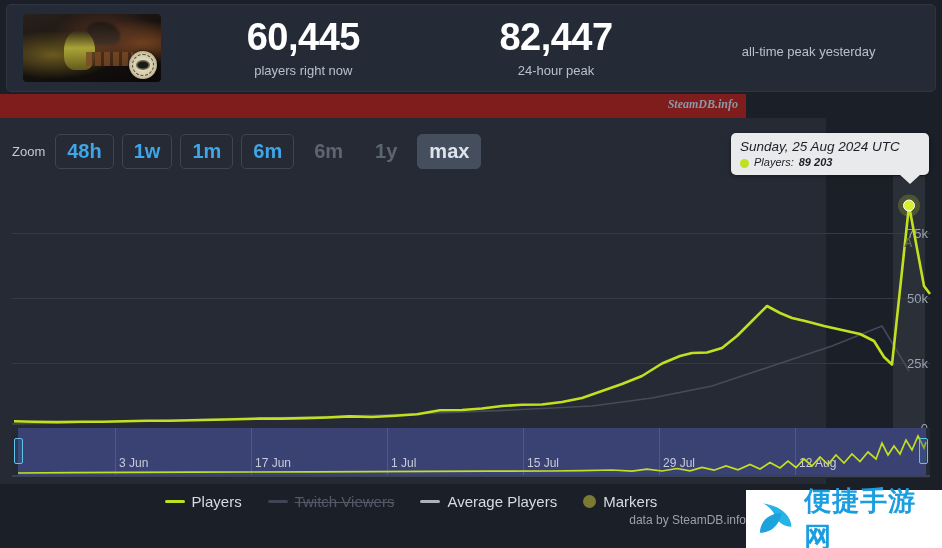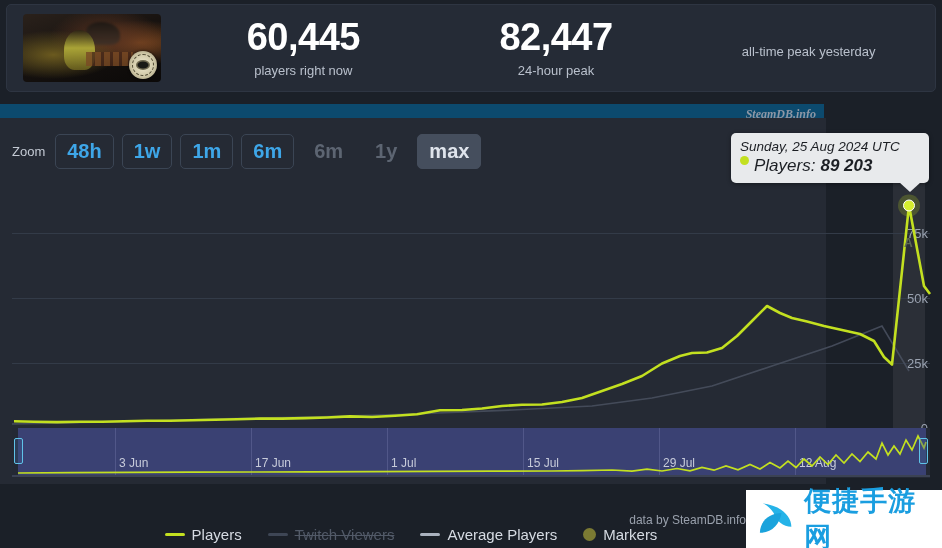--- a/index.html
+++ b/index.html
@@ -63,22 +63,22 @@
 
   .stat { flex: 1; text-align: center; }
   .stat-value {
     font-size: 38px; font-weight: bold; color: #ffffff; letter-spacing: -0.5px;
     line-height: 1.05;
   }
   .stat-label { font-size: 13px; color: #b9c0cc; margin-top: 6px; }
 
   
   .db-strip {
-    position: absolute; left: 0; top: 104px; width: 824px; height: 24px;
-    background: #0c4a6e;
+    position: absolute; left: 0; top: 94px; width: 746px; height: 24px;
+    background: #7f1d1d;
   }
   .db-strip .txt {
     position: absolute; right: 8px; top: 3px;
     font-size: 12px; font-style: italic; font-weight: bold; color: #8e97a5;
     font-family: "Liberation Serif", serif;
   }
 
   
   .chart-panel {
     position: absolute; left: 0; top: 118px; width: 826px; height: 366px;
@@ -127,21 +127,21 @@
     position: absolute; font-size: 12px; color: #5f6b56; font-weight: bold;
   }
 
   
   .tooltip {
     position: absolute; left: 731px; top: 133px; width: 198px;
     background: #e8eaec; border-radius: 5px; padding: 6px 9px 7px 9px;
     box-shadow: 0 1px 4px rgba(0,0,0,.4);
   }
   .tooltip .tdate { font-size: 13.5px; color: #1c1f24; }
-  .tooltip .trow { font-size: 17px; color: #1c1f24; margin-top: 2px; display: flex; align-items: flex-start; gap: 5px;}
+  .tooltip .trow { font-size: 11px; color: #1c1f24; margin-top: 2px; display: flex; align-items: flex-end; gap: 5px;}
   .tooltip .tdot { width: 9px; height: 9px; border-radius: 50%; background: #c3e020; display: inline-block; }
   .tooltip .tval { font-weight: bold; }
   .tooltip .tarrow {
     position: absolute; left: 168px; bottom: -9px; width: 0; height: 0;
     border-left: 11px solid transparent; border-right: 11px solid transparent;
     border-top: 10px solid #e8eaec;
   }
 
   
   .navigator {
@@ -159,21 +159,21 @@
   svg.navseries { position: absolute; left: 0; top: 0; overflow: visible; }
   .nav-handle {
     position: absolute; top: 10px; width: 9px; height: 26px;
     border: 1px solid #5fc3e8; border-radius: 2px; background: rgba(60,90,140,.4);
   }
   .nav-baseline { position: absolute; left: 0; top: 47px; width: 918px; height: 2px; background: #3b4253; }
 
   
   .legend {
     position: absolute; left: 0; top: 486px; width: 822px; height: 30px;
-    display: flex; justify-content: center; align-items: center; gap: 26px; margin-top: 33px;
+    display: flex; justify-content: center; align-items: center; gap: 26px;
   }
   .leg-item { display: flex; align-items: center; gap: 7px; font-size: 15px; cursor: pointer; }
   .leg-line { width: 20px; height: 3px; border-radius: 2px; }
   .leg-dot { width: 13px; height: 13px; border-radius: 50%; }
   .leg-text { color: #d6dbe3; }
   .leg-item.off .leg-text { color: #525a68; text-decoration: line-through; }
   .leg-item.off .leg-line { background: #3e4655 !important; }
 
   .credit {
     position: absolute; right: 196px; top: 513px;

